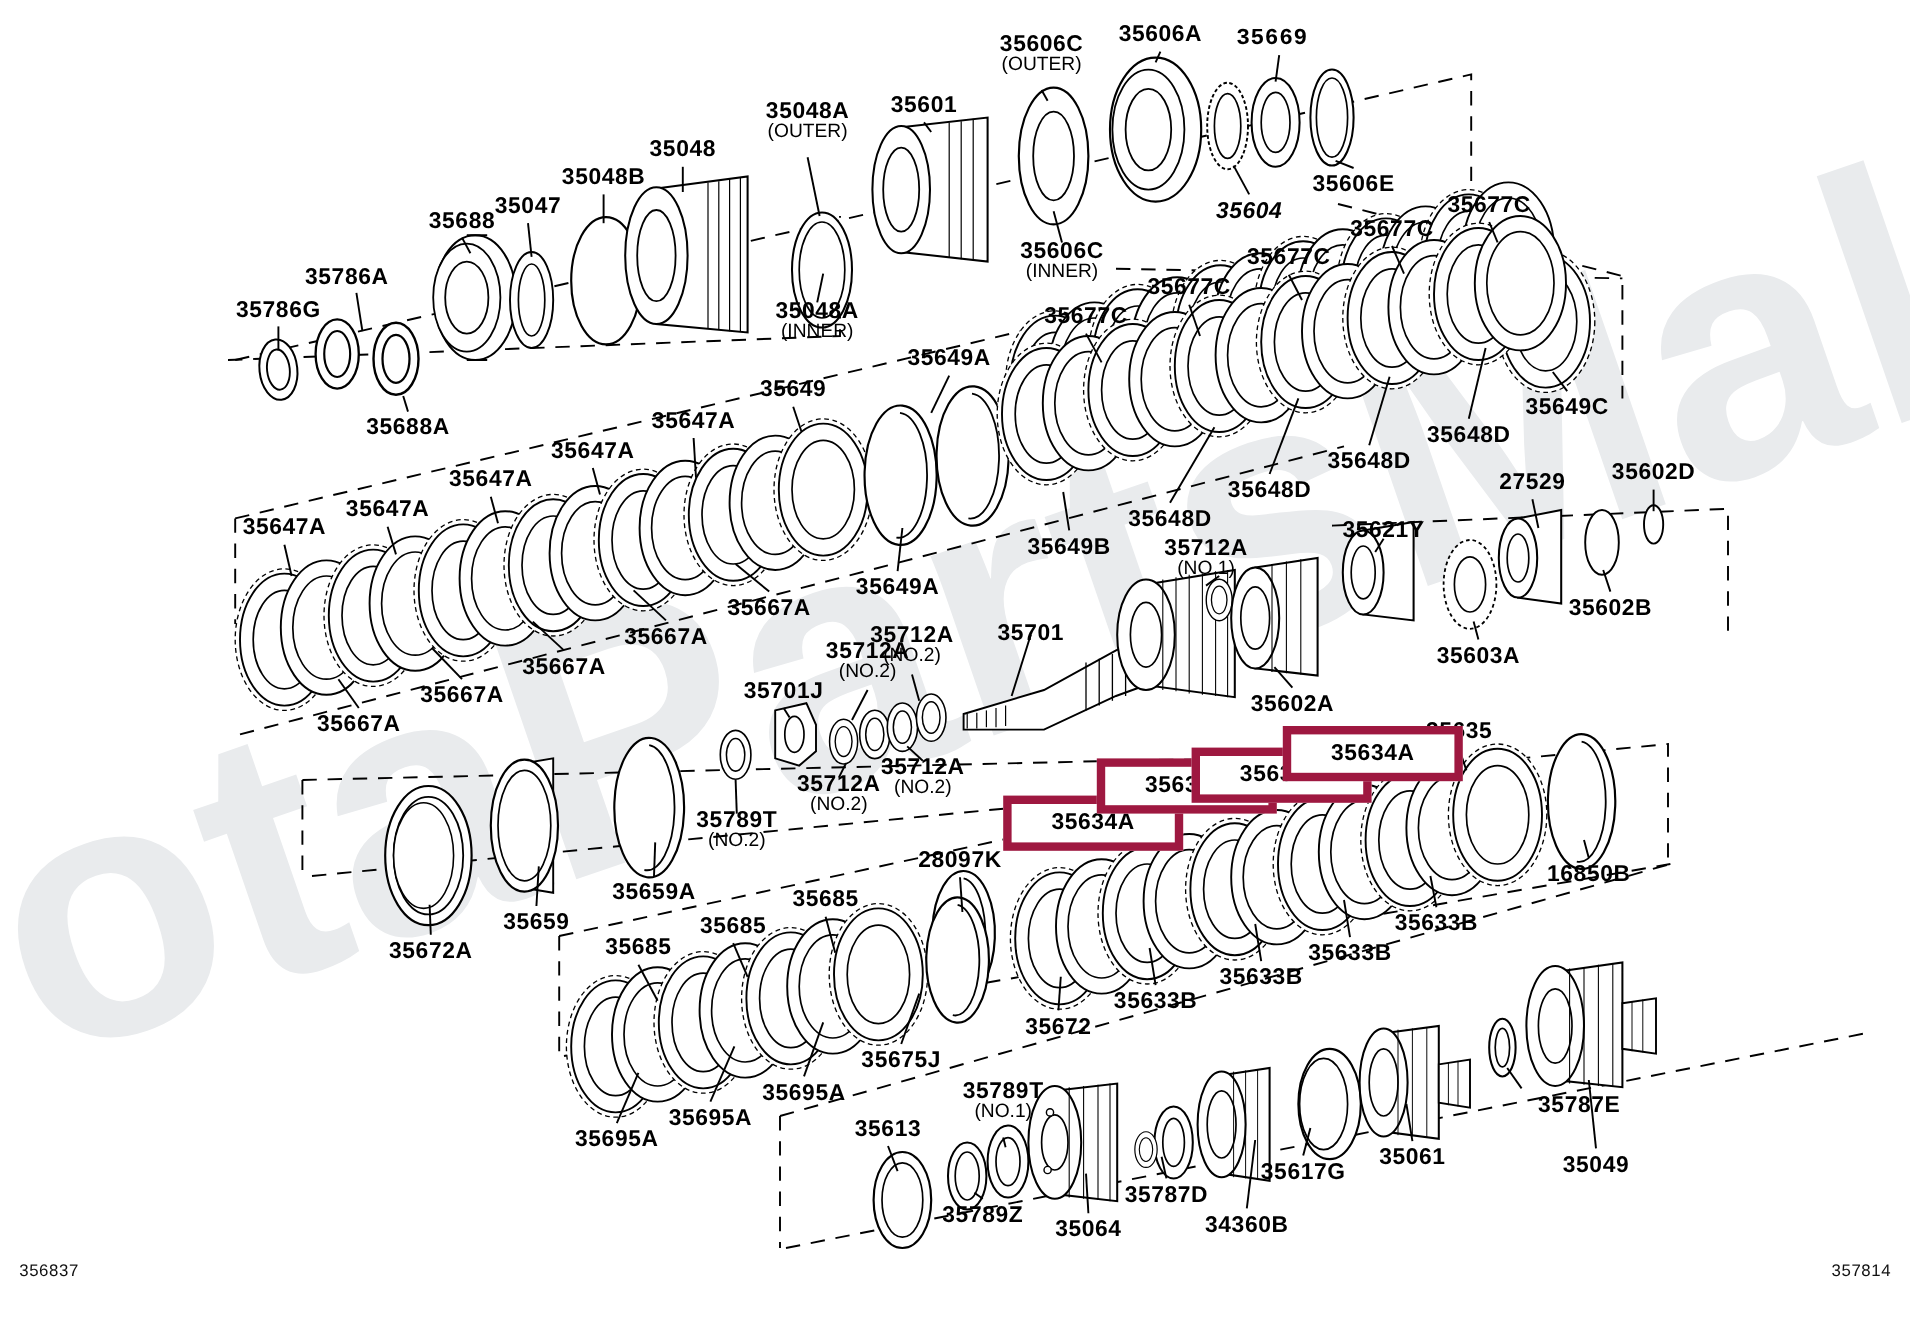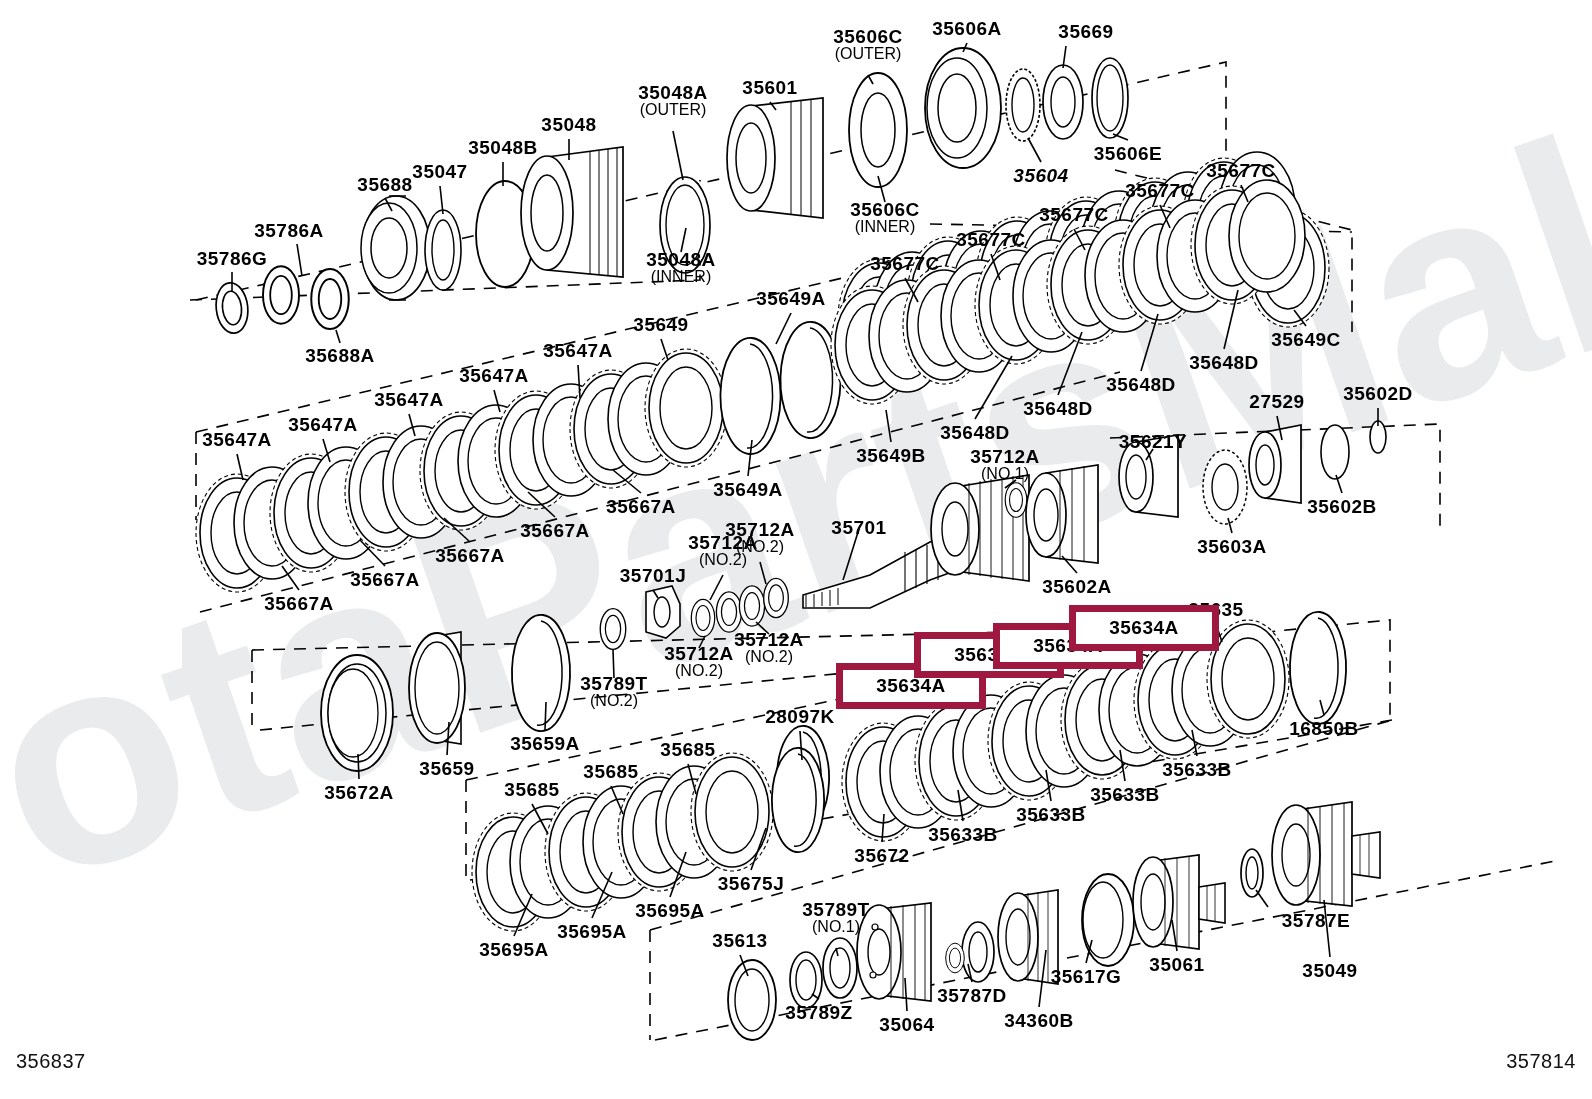--- a/index.html
+++ b/index.html
@@ -41,21 +41,21 @@
     background:#fff;
     box-sizing:border-box;
     display:flex;align-items:center;justify-content:center;
     font-family:"Liberation Sans", sans-serif;
     font-weight:bold;font-size:19px;letter-spacing:0.5px;
     color:#000;
   }
   .corner{
     position:absolute;
     font-family:"Liberation Sans", sans-serif;
-    font-size:20px;
+    font-size:14px;
     color:#111;
     letter-spacing:0.5px;
   }
   #cnum-left{left:16px;top:1050px;}
   #cnum-right{right:16px;top:1050px;}
 </style>
 </head>
 <body>
 
 <div id="stage">
@@ -685,21 +685,21 @@
       <div class="lbl" style="left: 385px; top: 185px;">35688</div>
       <div class="lbl" style="left: 440px; top: 172px;">35047</div>
       <div class="lbl" style="left: 503px; top: 148px;">35048B</div>
       <div class="lbl" style="left: 569px; top: 125px;">35048</div>
       <div class="lbl" style="left: 673px; top: 101px;">35048A<span class="sub">(OUTER)</span></div>
       <div class="lbl" style="left: 681px; top: 268px;">35048A<span class="sub">(INNER)</span></div>
       <div class="lbl" style="left: 770px; top: 88px;">35601</div>
       <div class="lbl" style="left: 868px; top: 45px;">35606C<span class="sub">(OUTER)</span></div>
       <div class="lbl" style="left: 885px; top: 218px;">35606C<span class="sub">(INNER)</span></div>
       <div class="lbl" style="left: 967px; top: 29px;">35606A</div>
-      <div class="lbl" style="left: 1086px; top: 32px;">35669</div>
+      <div class="lbl" style="left: 1060px; top: 32px; font-family: Liberation Mono, monospace;">35669</div>
       <div class="lbl" style="left: 1041px; top: 176px; font-style: italic;">35604</div>
       <div class="lbl" style="left: 1128px; top: 154px;">35606E</div>
       <div class="lbl" style="left: 1241px; top: 171px;">35677C</div>
       <div class="lbl" style="left: 1160px; top: 191px;">35677C</div>
       <div class="lbl" style="left: 1074px; top: 215px;">35677C</div>
       <div class="lbl" style="left: 991px; top: 240px;">35677C</div>
       <div class="lbl" style="left: 905px; top: 264px;">35677C</div>
       <div class="lbl" style="left: 1306px; top: 340px;">35649C</div>
       <div class="lbl" style="left: 1224px; top: 363px;">35648D</div>
       <div class="lbl" style="left: 1141px; top: 385px;">35648D</div>

